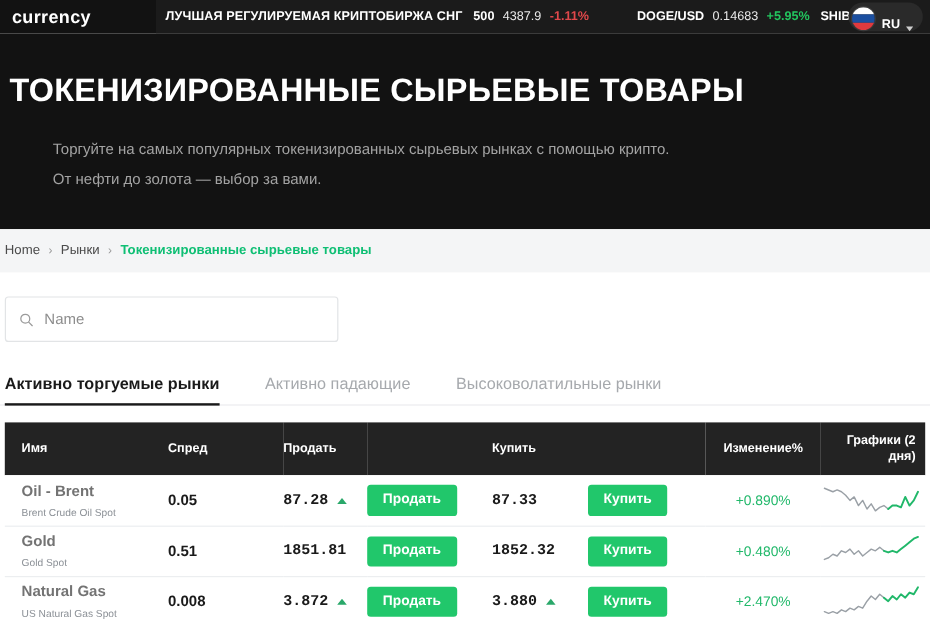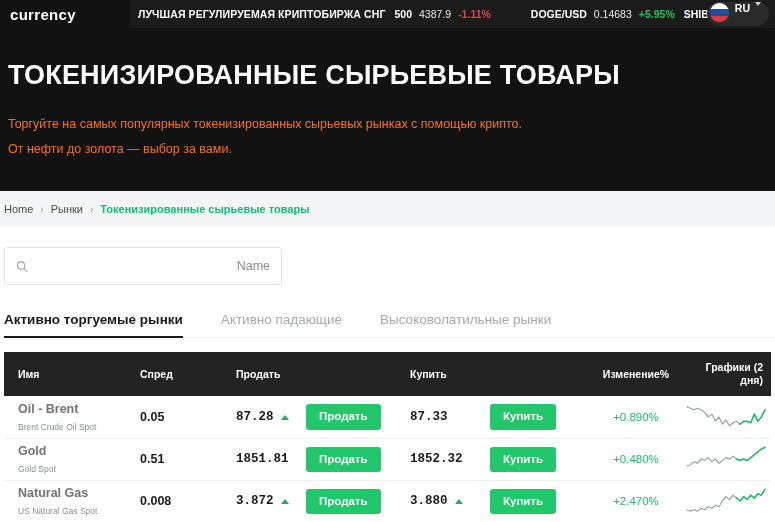--- a/index.html
+++ b/index.html
@@ -57,21 +57,21 @@
   .chg-up   { color: #22c55e; }
   .chg-down { color: #e0484b; }
   .tkr-gap  { width: 22px; flex: 0 0 22px; }
 
   .lang-pill {
     position: absolute;
     right: 6px;
     top: 2px;
     height: 24px;
     display: flex;
-    align-items: flex-start;
+    align-items: flex-end;
     gap: 5px;
     background: #2a2a2a;
     border-radius: 13px;
     padding: 0 8px 0 2px;
     z-index: 5;
   }
   .flag {
     width: 21px; height: 21px;
     border-radius: 50%;
     overflow: hidden;
@@ -97,24 +97,25 @@
     padding: 33px 12px 0 8px;
   }
   .hero h1 {
     color: #ffffff;
     font-size: 27px;
     font-weight: 700;
     letter-spacing: .2px;
     line-height: 1.1;
   }
   .hero p {
-    color: #f97316;
+    color: #a3a3a3;
     font-size: 12.5px;
     line-height: 1.55;
     margin-top: 24px;
+    margin-left: 36px;
   }
   .hero p.second { margin-top: 6px; }
 
   
   .crumbbar {
     background: #f4f5f6;
     height: 36px;
     display: flex;
     align-items: center;
     padding-left: 4px;
@@ -138,21 +139,20 @@
     background: #ffffff;
   }
   .searchbox input {
     border: 0;
     outline: 0;
     font-size: 12.5px;
     color: #3c3c3c;
     font-family: inherit;
     width: 100%;
     background: transparent;
-    text-align: right;
   }
   .searchbox input::placeholder { color: #8d8d8d; }
 
   
   .tabs {
     display: flex;
     align-items: flex-end;
     gap: 38px;
     padding: 22px 0 0 4px;
     border-bottom: 1px solid #ebecee;

